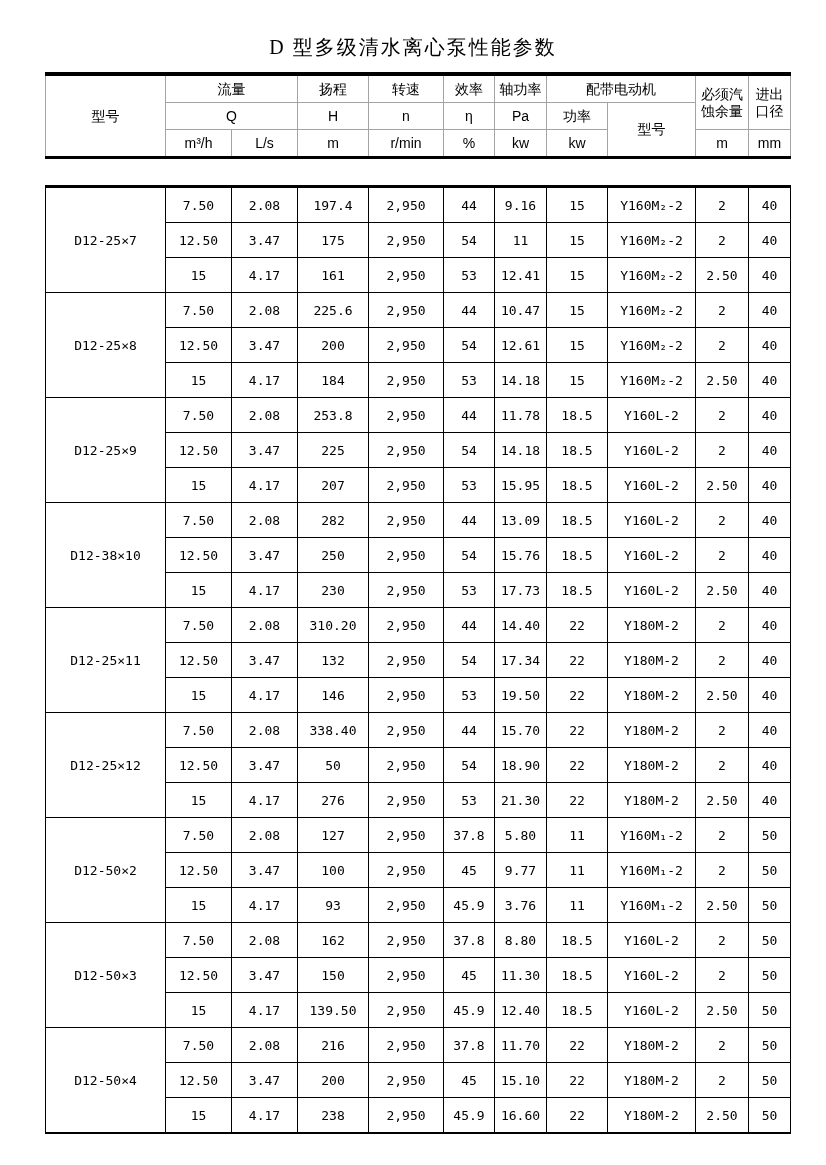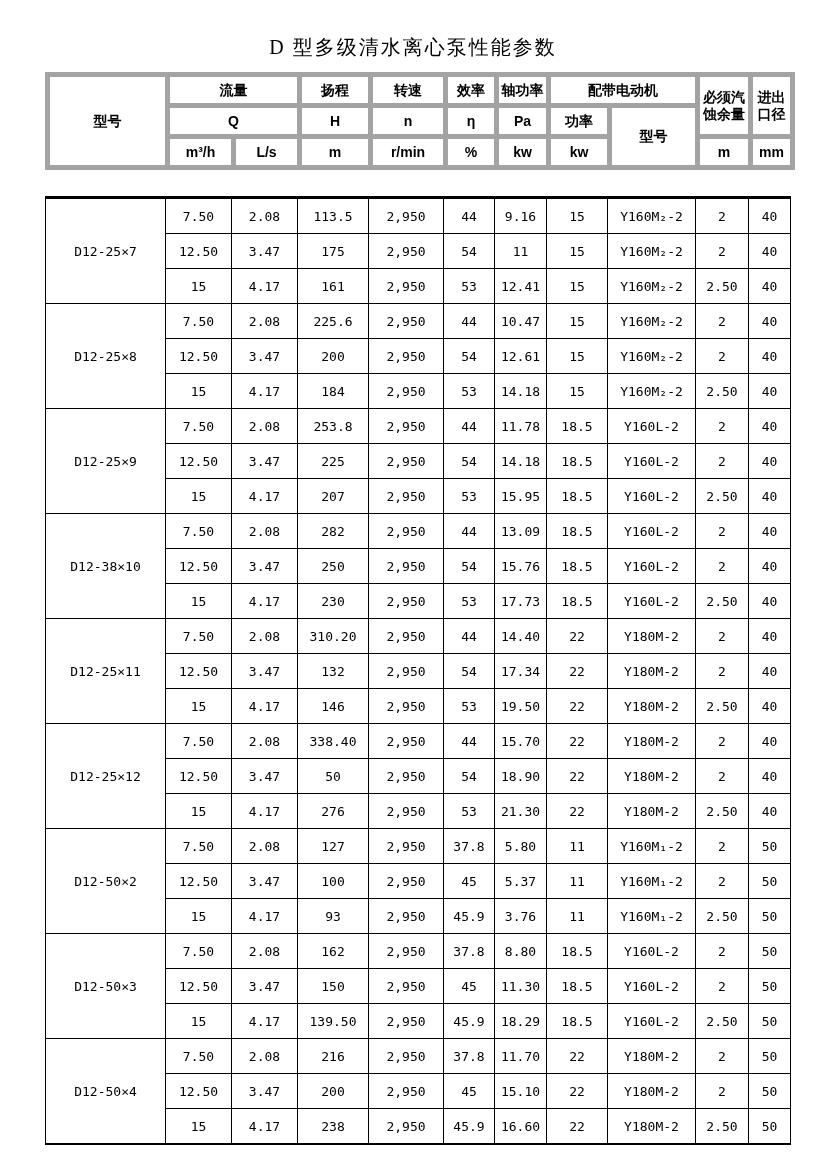--- a/index.html
+++ b/index.html
@@ -33,26 +33,26 @@
 
   
   table.head-tbl{
     margin-top:11px;
     border-top:4px solid #000;
     border-bottom:3px solid #000;
     border-left:1px solid #000;
     border-right:1px solid #000;
   }
   table.head-tbl td{
-    border:5px solid #a3a3a3;
+    border:1px solid #a3a3a3;
     height:26px;
     text-align:center;
     vertical-align:middle;
     font-family:"Liberation Sans",sans-serif;
-    font-weight:bold;
+    font-weight:normal;
     font-size:14px;
     padding:0;
     line-height:1.15;
   }
 
   
   table.body-tbl{
     margin-top:26px;
     border-top:3px solid #000;
     border-bottom:2px solid #000;
@@ -144,21 +144,21 @@
         <col class="c8">
         <col class="c9">
         <col class="c10">
         <col class="c11">
     </colgroup>
     <tbody id="body">
         <tr>
           <td rowspan="3">D12-25×7</td>
           <td>7.50</td>
           <td>2.08</td>
-          <td>113.5</td>
+          <td>197.4</td>
           <td>2,950</td>
           <td>44</td>
           <td>9.16</td>
           <td>15</td>
           <td>Y160M₂-2</td>
           <td>2</td>
           <td>40</td>
         </tr>
         <tr>
           <td>12.50</td>
@@ -381,21 +381,21 @@
           <td>Y160M₁-2</td>
           <td>2</td>
           <td>50</td>
         </tr>
         <tr>
           <td>12.50</td>
           <td>3.47</td>
           <td>100</td>
           <td>2,950</td>
           <td>45</td>
-          <td>5.37</td>
+          <td>9.77</td>
           <td>11</td>
           <td>Y160M₁-2</td>
           <td>2</td>
           <td>50</td>
         </tr>
         <tr>
           <td>15</td>
           <td>4.17</td>
           <td>93</td>
           <td>2,950</td>
@@ -430,21 +430,21 @@
           <td>Y160L-2</td>
           <td>2</td>
           <td>50</td>
         </tr>
         <tr>
           <td>15</td>
           <td>4.17</td>
           <td>139.50</td>
           <td>2,950</td>
           <td>45.9</td>
-          <td>18.29</td>
+          <td>12.40</td>
           <td>18.5</td>
           <td>Y160L-2</td>
           <td>2.50</td>
           <td>50</td>
         </tr>
         <tr>
           <td rowspan="3">D12-50×4</td>
           <td>7.50</td>
           <td>2.08</td>
           <td>216</td>

